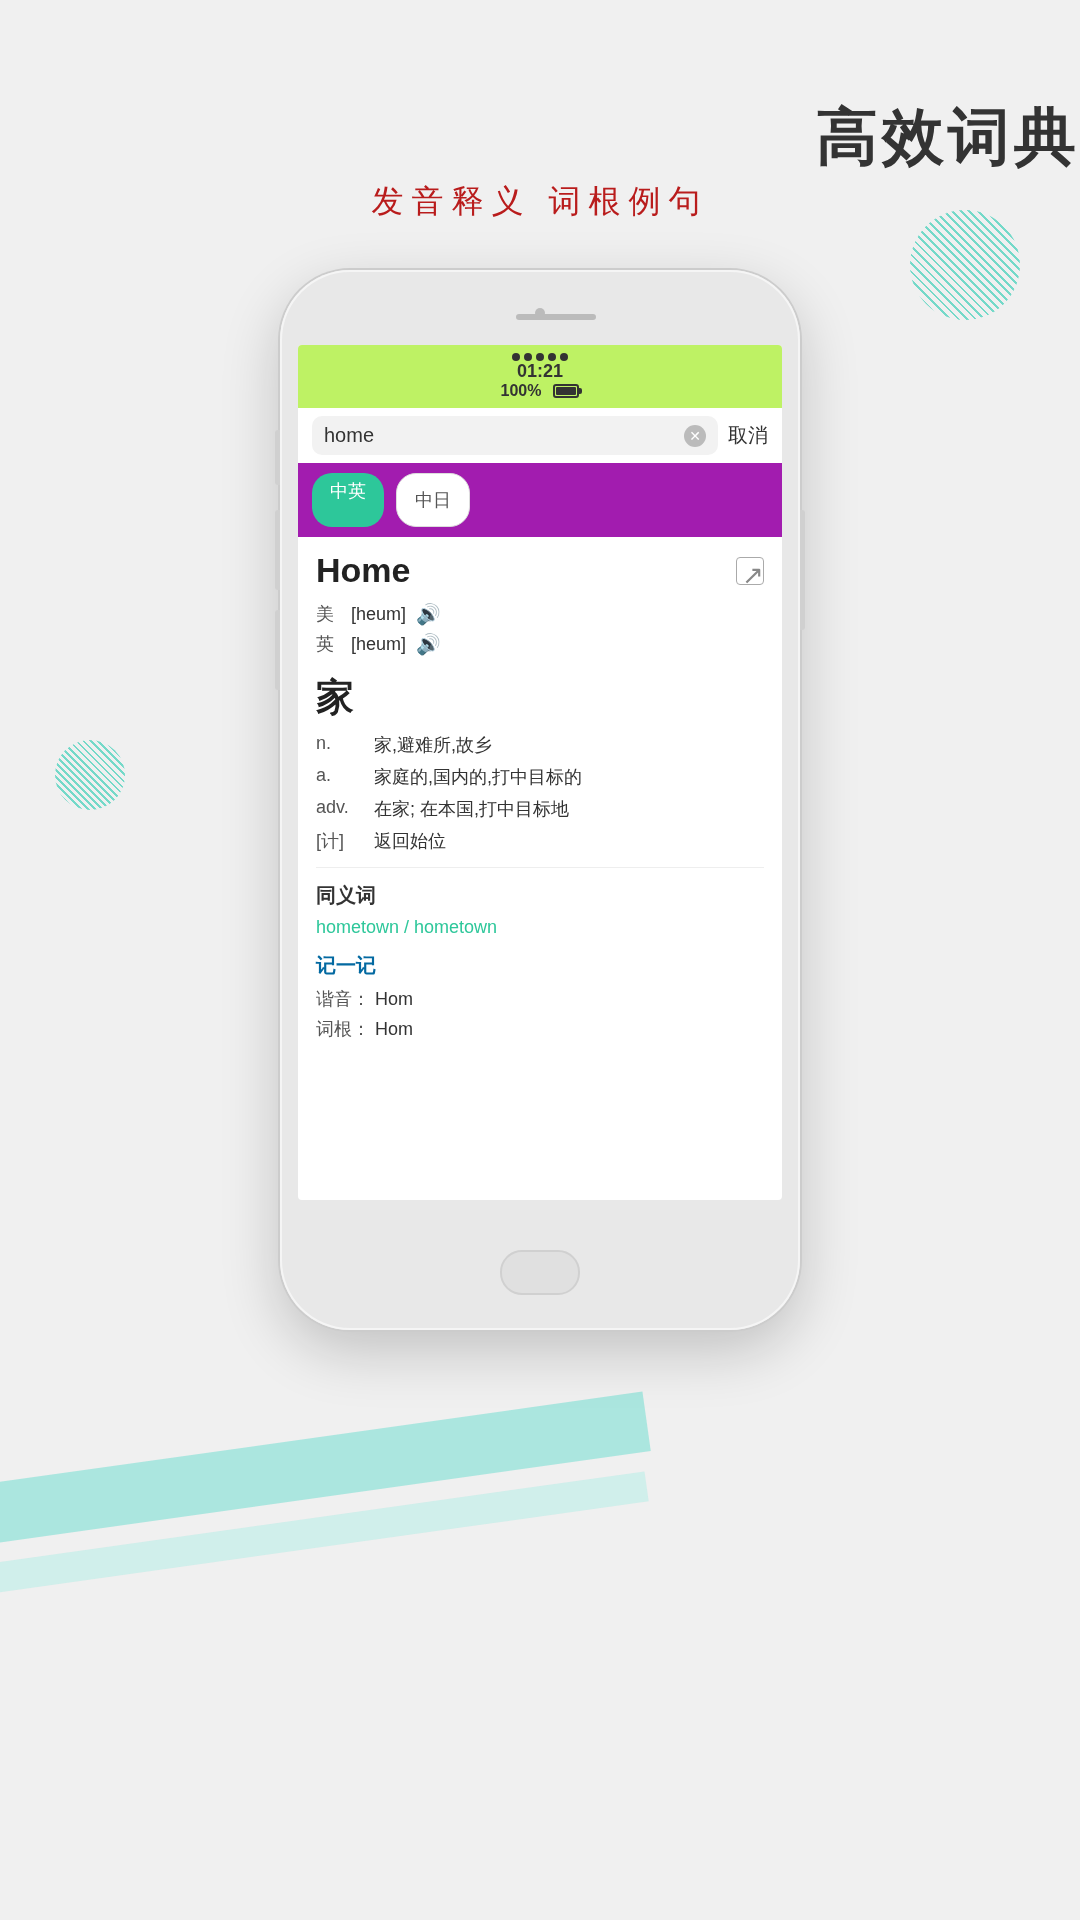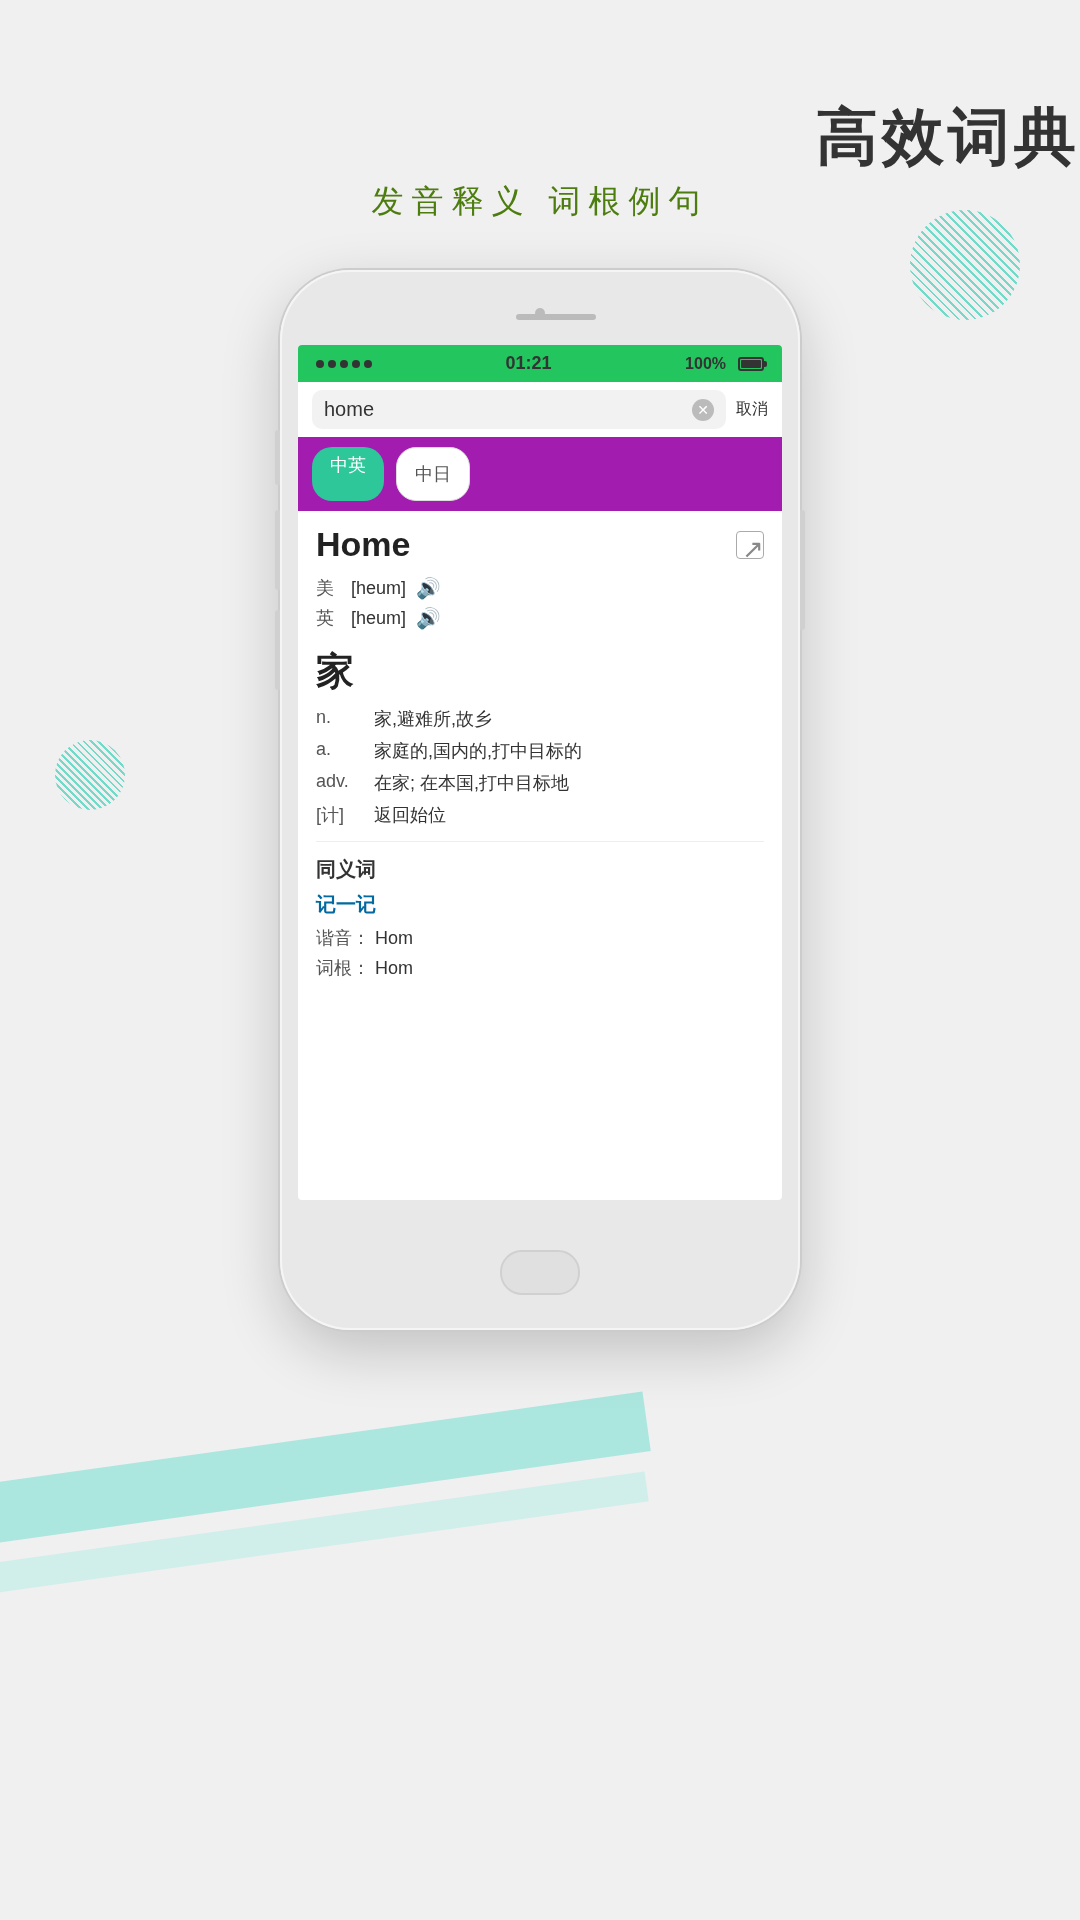--- a/index.html
+++ b/index.html
@@ -84,21 +84,21 @@
       letter-spacing: 4px;
     }
 
     .page-subtitle {
       position: absolute;
       top: 180px;
       left: 0;
       right: 0;
       text-align: center;
       font-size: 32px;
-      color: #4d7c0f;
+      color: #b91c1c;
       letter-spacing: 8px;
     }
 
     
     .phone-frame {
       position: absolute;
       top: 270px;
       left: 50%;
       transform: translateX(-50%);
       width: 520px;
@@ -199,24 +199,25 @@
       border-radius: 22px;
       border: 2px solid #d0d0d0;
     }
 
     
     .status-bar {
       display: flex;
       justify-content: space-between;
       align-items: center;
       padding: 8px 18px;
-      background: #22c55e;
+      background: #bef264;
       font-size: 18px;
       font-weight: 600;
       color: #333;
+      flex-direction: column;
     }
 
     .status-dots {
       display: flex;
       gap: 4px;
     }
 
     .status-dot {
       width: 8px;
       height: 8px;
@@ -300,21 +301,21 @@
       border-radius: 50%;
       display: flex;
       align-items: center;
       justify-content: center;
       color: #fff;
       font-size: 14px;
       cursor: pointer;
     }
 
     .cancel-btn {
-      font-size: 16px;
+      font-size: 20px;
       color: #333;
       cursor: pointer;
       white-space: nowrap;
     }
 
     
     .lang-tabs {
       display: flex;
       gap: 12px;
       padding: 10px 14px;
@@ -547,20 +548,21 @@
         <span class="def-text">在家; 在本国,打中目标地</span>
       </div>
       <div class="definition-row">
         <span class="pos">[计]</span>
         <span class="def-text">返回始位</span>
       </div>
 
       <div class="divider"></div>
 
       <div class="section-title">同义词</div>
+      <div class="synonym-links">hometown / hometown</div>
 
       <div class="memory-title">记一记</div>
       <div class="memory-row">
         <span class="memory-label">谐音：</span>
         <span>Hom</span>
       </div>
       <div class="memory-row">
         <span class="memory-label">词根：</span>
         <span>Hom</span>
       </div>

